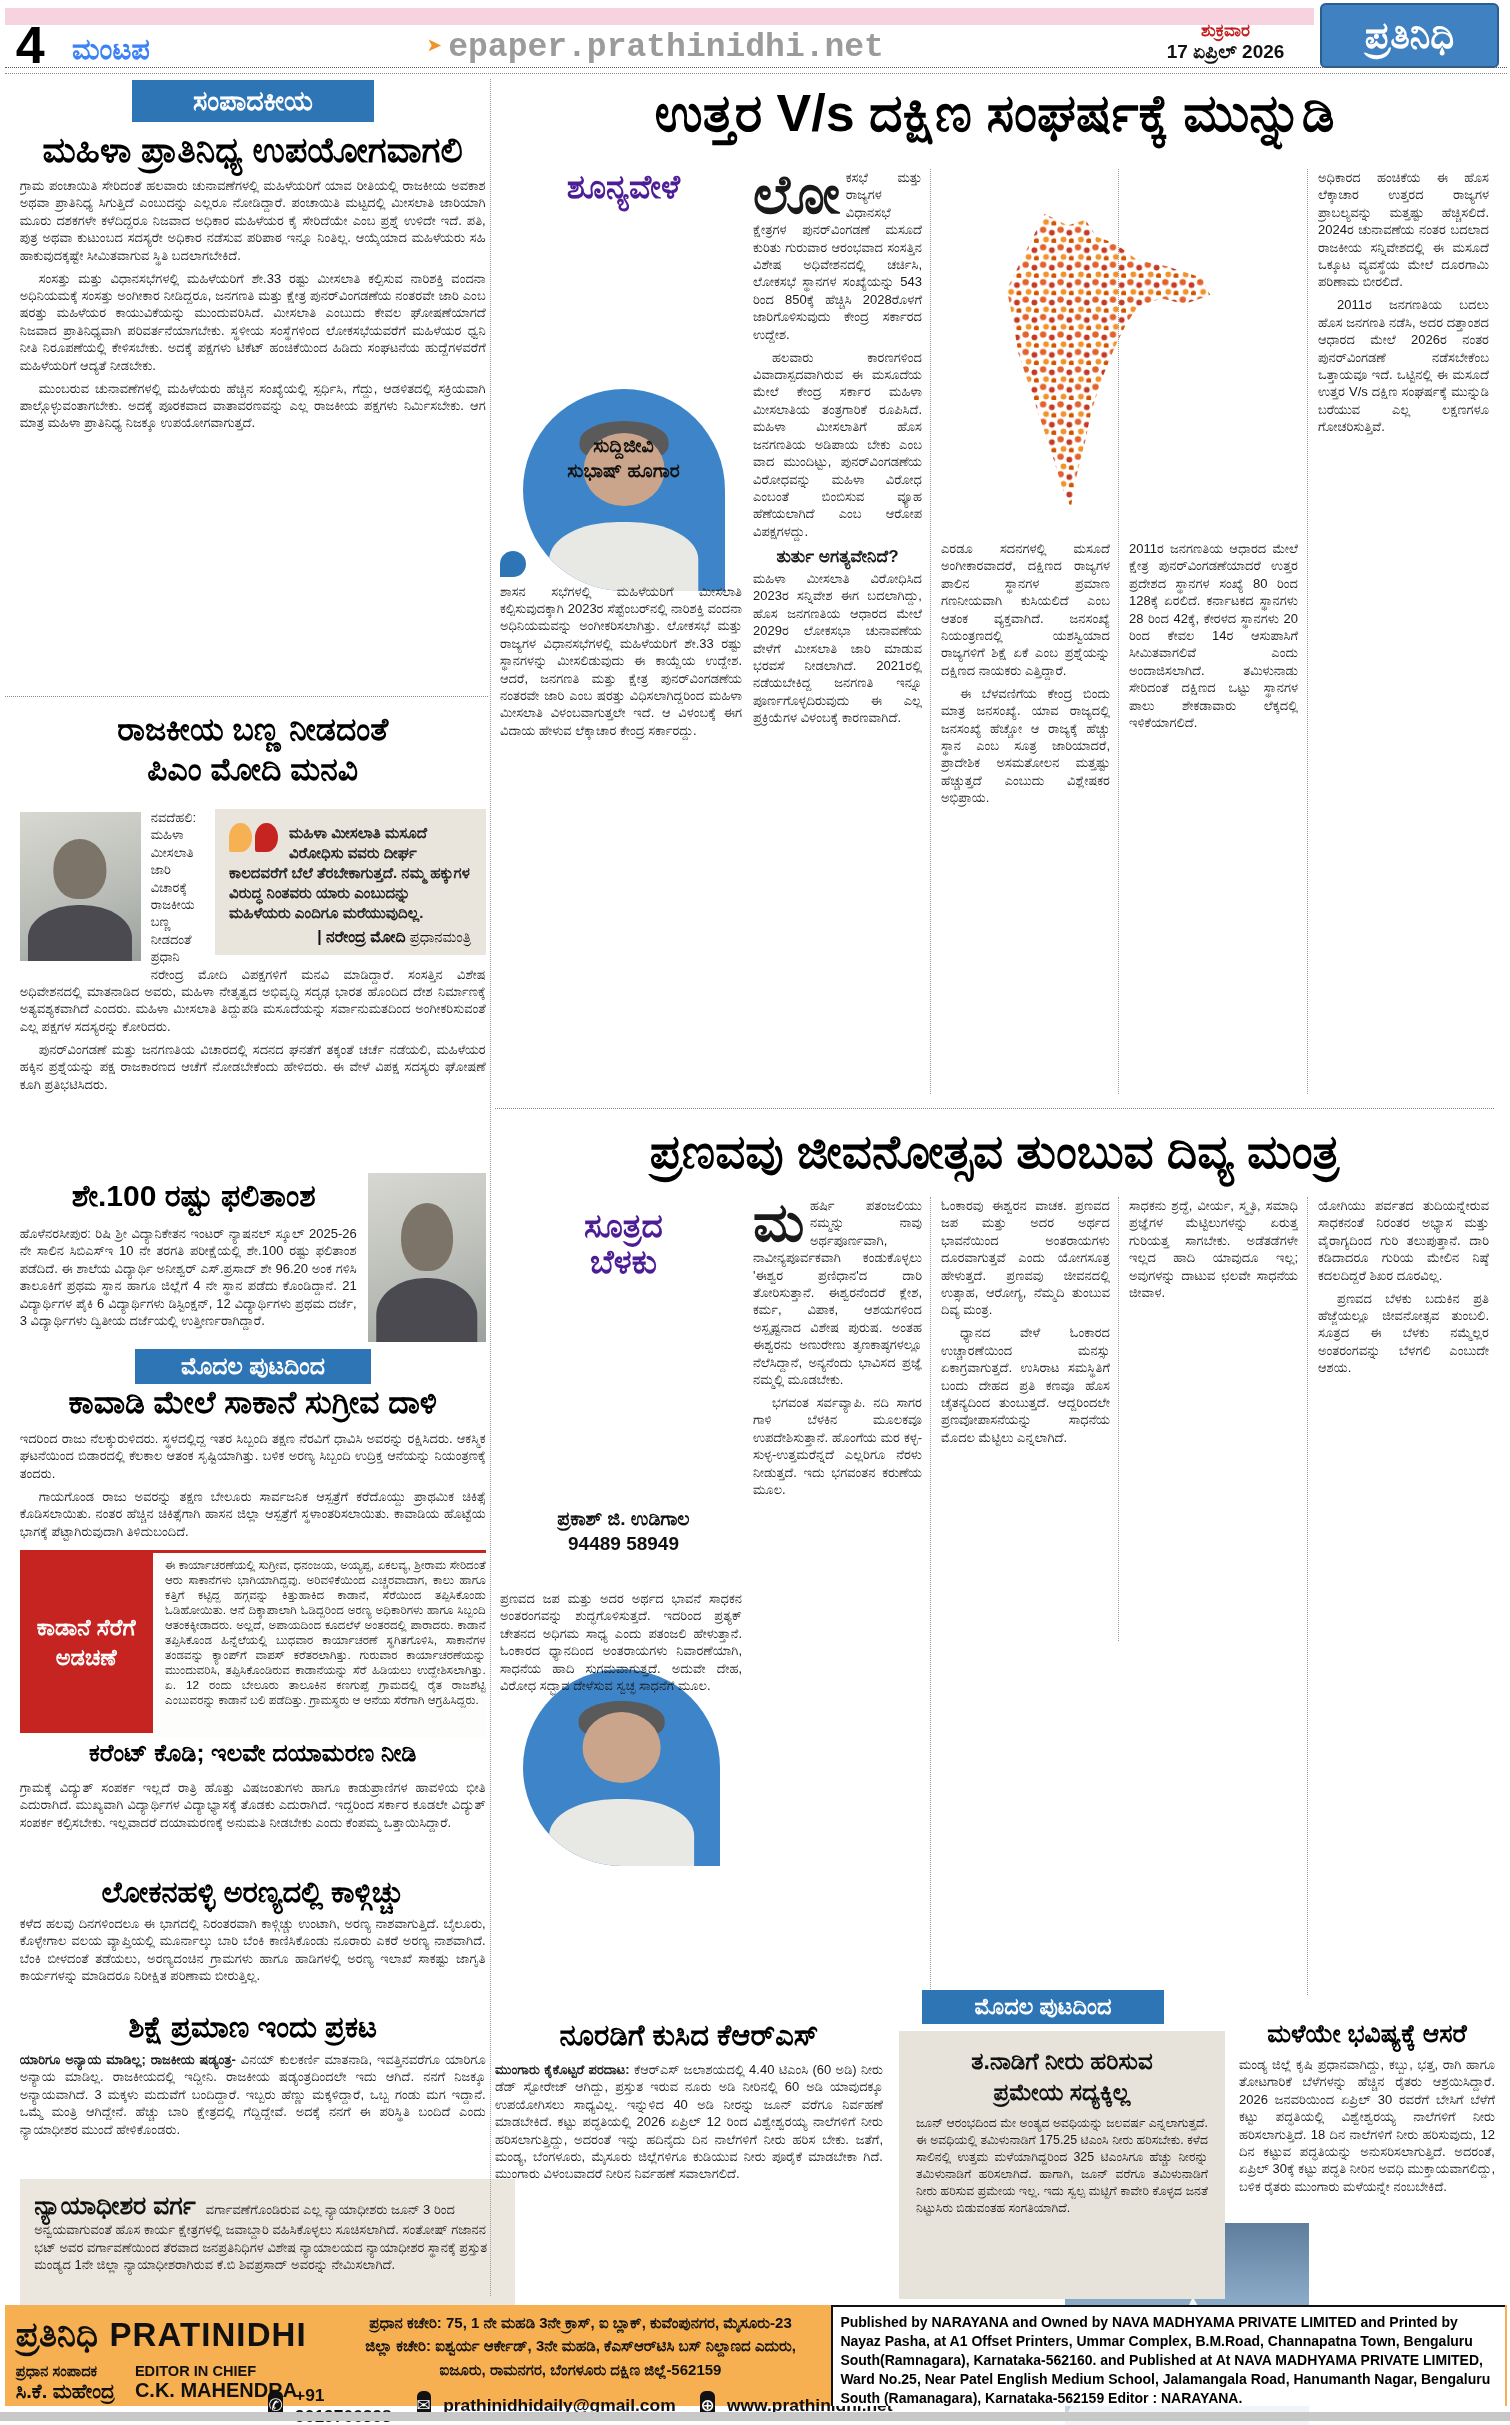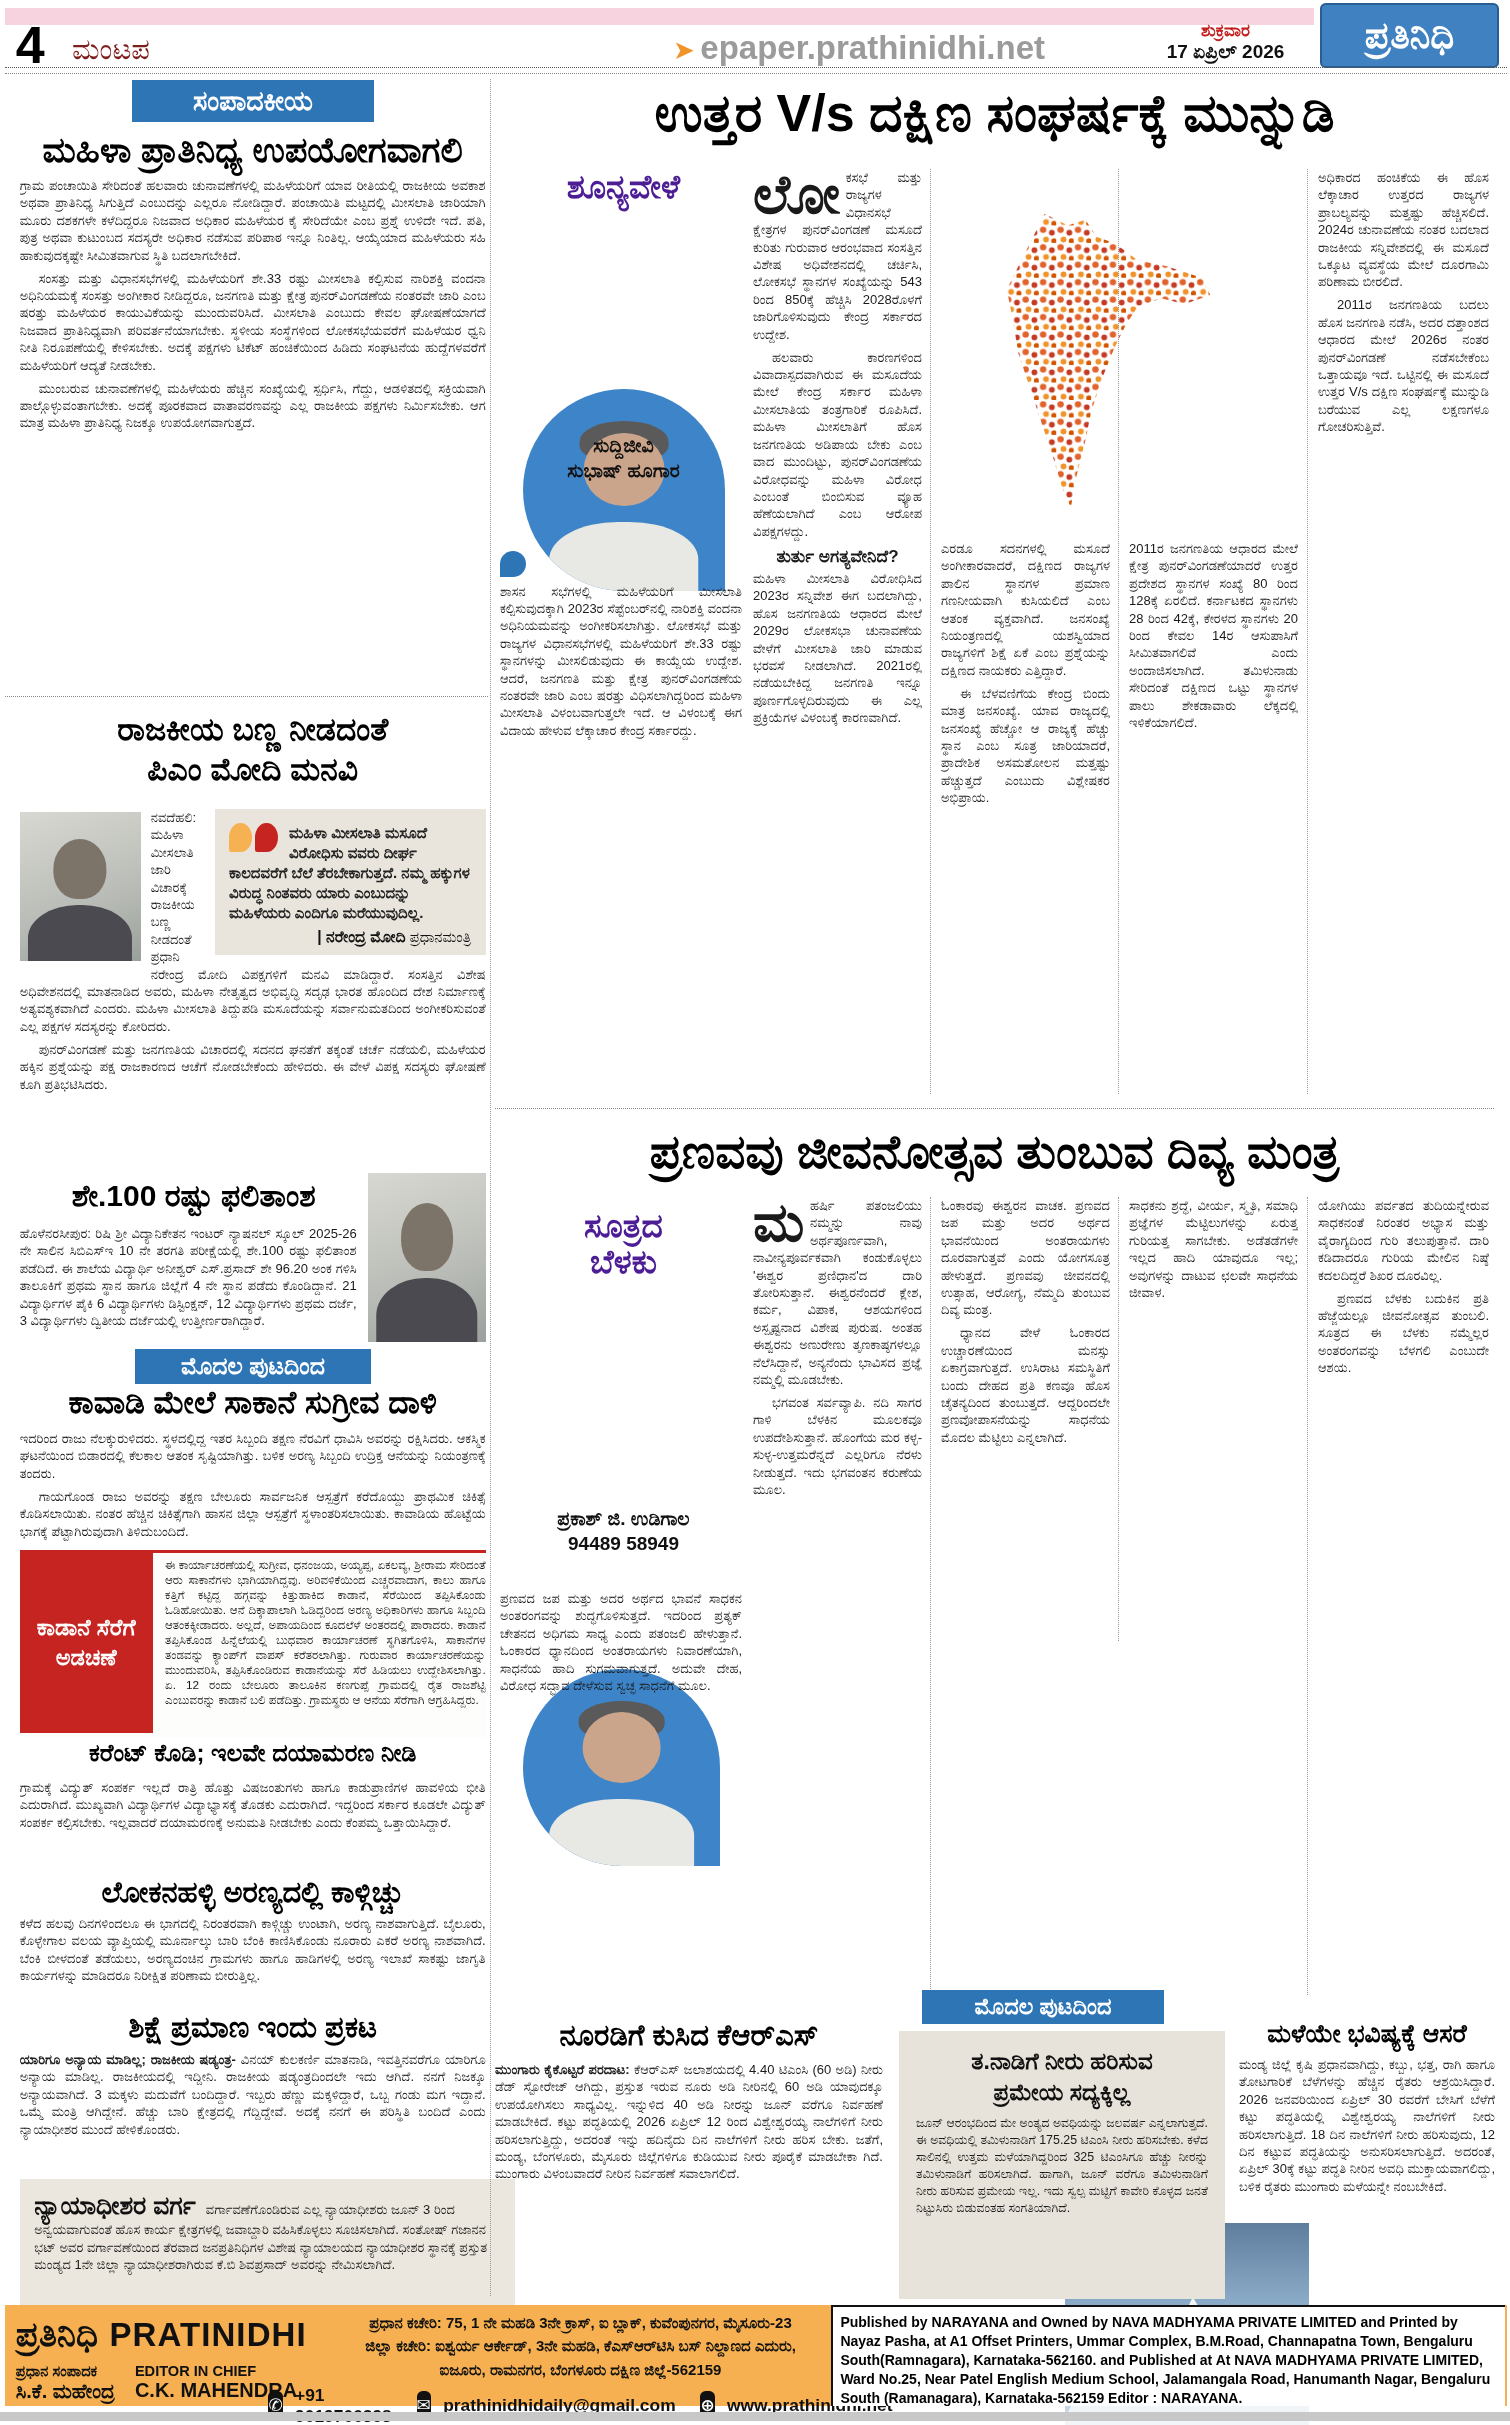--- a/index.html
+++ b/index.html
@@ -8,22 +8,22 @@
   .abs{position:absolute;}
   .jtext{text-align:justify;font-size:13px;line-height:17.4px;color:#1a1a1a;}
   .jtext p{margin:0 0 5.6px 0;text-indent:19px;}
   .jtext p.noindent{text-indent:0;}
   .headline{font-weight:bold;color:#000;text-align:center;letter-spacing:0px;}
   .dotrule{border-top:1.7px dotted #555;}
   .dotrule2{border-top:1.1px dotted #888;}
   
   .pinkstrip{background:#f6d3de;}
   .pagenum{font-size:52px;font-weight:bold;color:#000;line-height:1;}
-  .secname{font-size:29px;font-weight:normal;color:#7f1d1d;}
-  .site{font-size:33px;font-weight:bold;color:#9b9b9b;text-align:right;}
+  .secname{font-size:29px;font-weight:bold;color:#3b82f6;}
+  .site{font-size:33px;font-weight:bold;color:#9b9b9b;text-align:left;font-family:Liberation Mono, monospace;}
   .clickicon{color:#f0932b;font-size:26px;vertical-align:middle;margin-right:5.6px;}
   .dayname{font-size:17px;font-weight:bold;color:#c41e1e;text-align:center;}
   .dateline{font-size:19px;font-weight:bold;color:#111;text-align:center;}
   .logobox{background:#3f81c1;border:2.2px solid #2a5d92;border-radius:5.6px;color:#fff;
            font-size:37px;font-weight:bold;display:flex;align-items:center;justify-content:center;}
   
   .bluelabel{background:#2e75b6;color:#fff;font-weight:bold;text-align:center;
              display:flex;align-items:center;justify-content:center;}
   .edtitle{font-size:35px;text-align:center;}
   .medtitle{font-size:31.5px;}

